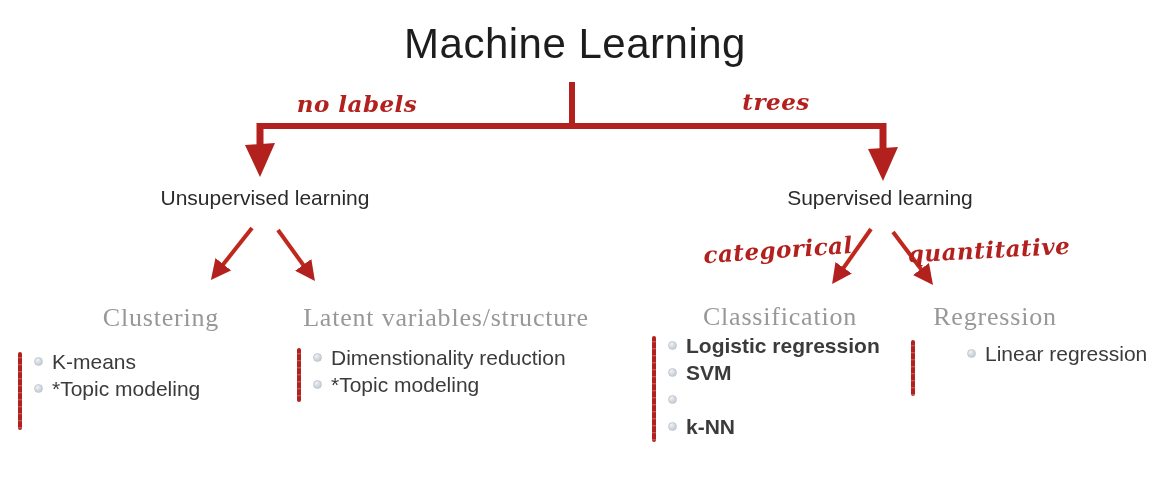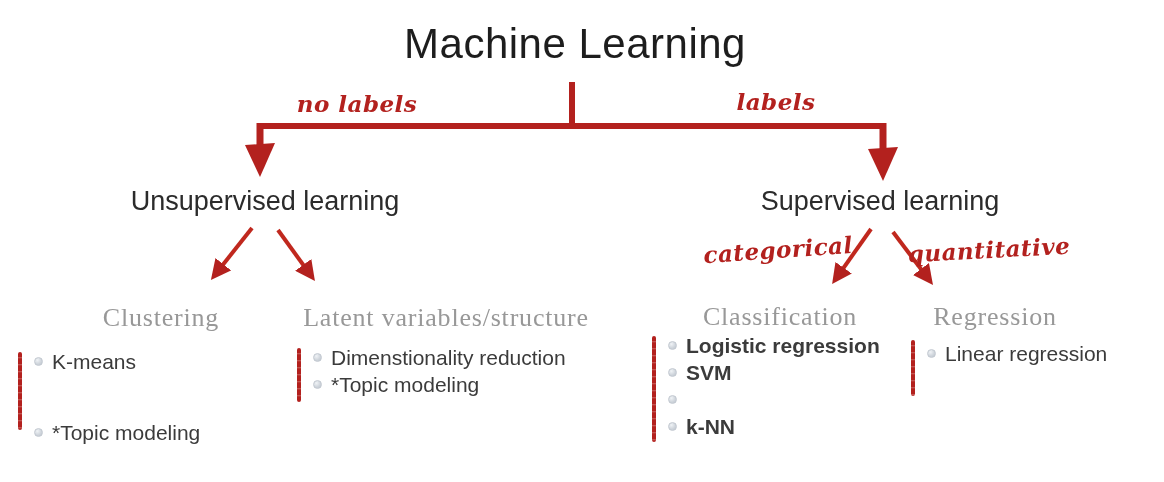--- a/index.html
+++ b/index.html
@@ -6,21 +6,21 @@
   #canvas{
     position:relative;width:1164px;height:454px;background:#ffffff;overflow:hidden;
     font-family:"Liberation Sans",sans-serif;
   }
   .abs{position:absolute;white-space:nowrap;}
   .centered{transform:translateX(-50%);}
   .title{
     font-size:42px;color:#1d1d1d;letter-spacing:0.5px;font-weight:400;
   }
   .branch-heading{
-    font-size:27px;color:#2b2b2b;font-weight:400;
+    font-size:21px;color:#2b2b2b;font-weight:400;
   }
   .script{
     font-family:"DejaVu Serif",serif;font-style:italic;font-weight:bold;
     color:#b3211e;font-size:23px;letter-spacing:0.5px;
   }
   .cat-heading{
     font-family:"Liberation Serif",serif;font-size:26px;color:#989898;
     letter-spacing:0.8px;font-weight:400;
   }
   .leaf-list{position:absolute;}
@@ -63,36 +63,36 @@
     <line x1="252" y1="228" x2="214" y2="276" stroke="#c0281e" stroke-width="4" marker-end="url(#ah)"></line>
     <line x1="278" y1="230" x2="312" y2="277" stroke="#c0281e" stroke-width="4" marker-end="url(#ah)"></line>
 
     <line x1="871" y1="229" x2="835" y2="280" stroke="#c0281e" stroke-width="4" marker-end="url(#ah)"></line>
     <line x1="893" y1="232" x2="930" y2="281" stroke="#c0281e" stroke-width="4" marker-end="url(#ah)"></line>
   </svg>
 
   <div class="abs centered title" style="left:575px;top:20px;">Machine Learning</div>
 
   <div class="abs centered script" style="left:357px;top:90px;">no labels</div>
-  <div class="abs centered script" style="left:776px;top:88px;">labels</div>
+  <div class="abs centered script" style="left:776px;top:88px;">trees</div>
 
   <div class="abs centered branch-heading" style="left:265px;top:186px;">Unsupervised learning</div>
   <div class="abs centered branch-heading" style="left:880px;top:186px;">Supervised learning</div>
 
   <div class="abs centered script" style="left:778px;top:236px;transform:translateX(-50%) rotate(-4deg);">categorical</div>
   <div class="abs centered script" style="left:989px;top:236px;transform:translateX(-50%) rotate(-3deg);">quantitative</div>
 
   <div class="abs centered cat-heading" style="left:446px;top:303px;">Latent variables/structure</div>
   <div class="abs centered cat-heading" style="left:161px;top:303px;">Clustering</div>
   <div class="abs centered cat-heading" style="left:780px;top:302px;">Classification</div>
   <div class="abs centered cat-heading" style="left:995px;top:302px;">Regression</div>
 
   <div class="leaf-list" style="left:18px;top:348px;">
     <div class="red-bar" style="left:0;top:4px;height:78px;"></div>
-    <div class="items" style="margin-left:16px;gap:44px;">
+    <div class="items" style="margin-left:16px;">
       <div class="item-row">
         <span class="bullet"></span>
         <span class="item-label">K-means</span>
       </div>
       <div class="item-row">
         <span class="bullet"></span>
         <span class="item-label">*Topic modeling</span>
       </div>
     </div>
   </div>
@@ -125,21 +125,21 @@
       <div class="item-row">
         <span class="bullet"></span>
       </div>
       <div class="item-row">
         <span class="bullet"></span>
         <span class="item-label">k-NN</span>
       </div>
     </div>
   </div>
 
-  <div class="leaf-list" style="left:911px;top:340px;">
+  <div class="leaf-list" style="left:911px;top:340px;padding-left:40px;">
     <div class="red-bar" style="left:0;top:0;height:56px;"></div>
     <div class="items" style="margin-left:16px;">
       <div class="item-row">
         <span class="bullet"></span>
         <span class="item-label">Linear regression</span>
       </div>
     </div>
   </div>
 
 </div>

